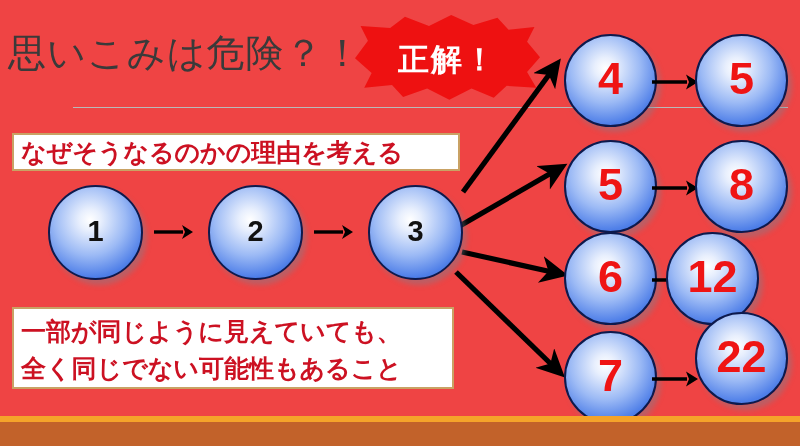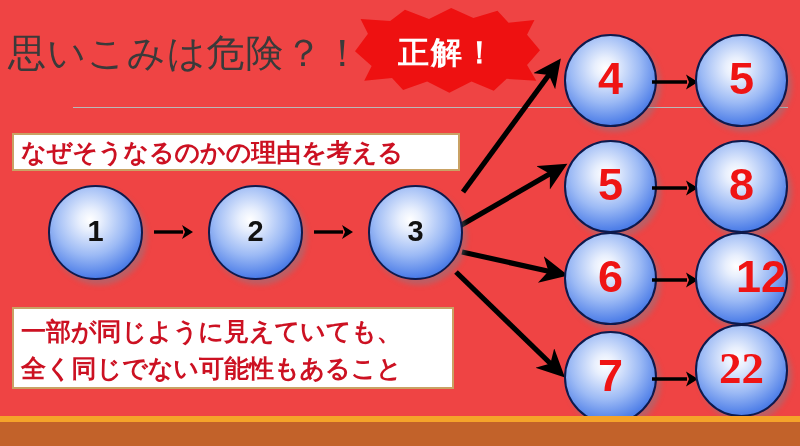--- a/index.html
+++ b/index.html
@@ -38,21 +38,21 @@
     top: 107px;
     width: 715px;
     height: 1px;
     background: #b9b9b9;
   }
 
   
   .badge {
     position: absolute;
     left: 355px;
-    top: 8px;
+    top: 15px;
     width: 185px;
     height: 92px;
   }
   .badge .star {
     position: absolute;
     inset: 0;
     background: #ee1111;
     clip-path: polygon(
       0% 47%, 7% 28%, 3% 12%, 19% 14%, 27% 2%, 40% 12%,
       52% 0%, 64% 11%, 77% 3%, 83% 16%, 97% 13%, 93% 29%,
@@ -145,23 +145,23 @@
   #node-1 { left: 48px;  top: 185px; }
   #node-2 { left: 208px; top: 185px; }
   #node-3 { left: 368px; top: 185px; }
 
   
   #node-r1a { left: 564px; top: 34px;  }
   #node-r1b { left: 695px; top: 34px;  }
   #node-r2a { left: 564px; top: 140px; }
   #node-r2b { left: 695px; top: 140px; }
   #node-r3a { left: 564px; top: 232px; }
-  #node-r3b { left: 695px; top: 232px; justify-content: flex-end; }
+  #node-r3b { left: 666px; top: 232px; }
   #node-r4a { left: 564px; top: 331px; }
-  #node-r4b { left: 695px; top: 324px; font-family: Liberation Serif, serif; }
+  #node-r4b { left: 695px; top: 312px; }
 
   
   .mini-arrow {
     position: absolute;
     width: 42px;
     height: 20px;
   }
   #arrow-1-2 { left: 152px; top: 222px; }
   #arrow-2-3 { left: 312px; top: 222px; }
   #arrow-r1  { left: 650px; top: 72px;  width: 50px; }

